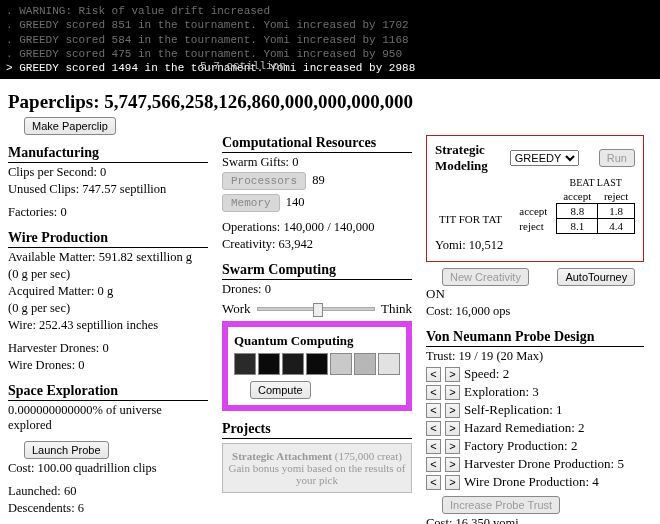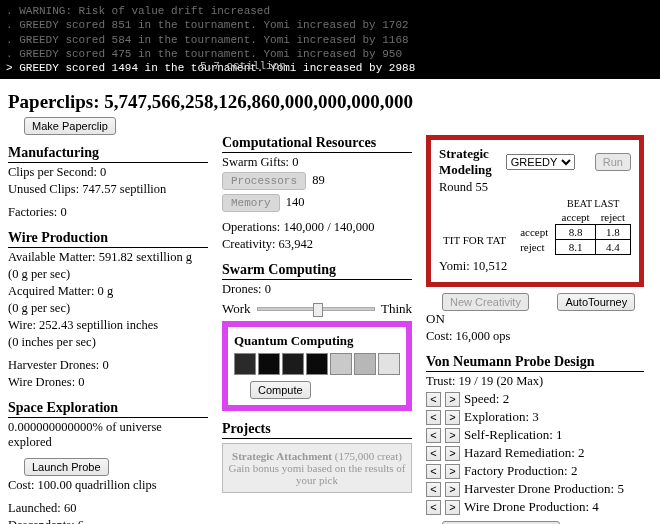--- a/index.html
+++ b/index.html
@@ -19,21 +19,21 @@
   .btn { font-family: Arial, sans-serif; font-size: 11px; background: linear-gradient(#f5f5f5,#e6e6e6); border: 1px solid #888; border-radius: 3px; padding: 2px 7px; cursor: pointer; display: inline-block; margin-left: 16px; }
   .btn.dis { color: #9a9a9a; background: #e8e8e8; }
   .memproc { display: inline-block; background: #d8d8d8; color: #888; font-family: Liberation Mono, monospace; font-size: 11px; padding: 2px 8px; border-radius: 3px; border:1px solid #bbb;}
   .slider-wrap { display:flex; align-items:center; gap:6px; margin:4px 0;}
   .slider { flex:1; height:4px; background:#ccc; position:relative; border:1px solid #aaa;}
   .thumb { position:absolute; top:-5px; left:48%; width:10px; height:14px; background:#eee; border:1px solid #888;}
   .qbox { border:6px solid #d946ef; padding:6px; margin-top:4px; background:#fff;}
   .chips { display:flex; gap:2px; margin-bottom:6px;}
   .chip { width:22px; height:22px; border:1px solid #888;}
   .proj { border:1px solid #bbb; background:#ececec; color:#999; text-align:center; padding:6px 4px; margin-top:4px; font-size:11px;}
-  .strat-box { border:5px solid #b91c1c; padding:6px 8px; }
+  .strat-box { border:1px solid #b91c1c; padding:6px 8px; }
   .strat-head { display:flex; align-items:center; gap:4px; margin-bottom:2px;}
   .strat-head b{font-size:13px;}
   select { font-family:Arial,sans-serif; font-size:11px; }
   table.pay { border-collapse:collapse; margin:2px 0; font-size:11px; width:100%;}
   table.pay th,table.pay td{border:1px solid #000; padding:1px 4px; text-align:center;}
   table.pay th{border:none; font-weight:normal;}
   table.pay td.lbl{border:none; text-align:left;}
   table.pay .hdr td{border:none;}
   .toggle{font-size:13px;}
   .vnp-line{display:flex; align-items:center; gap:4px; margin:2px 0;}
@@ -65,21 +65,20 @@
       <div class="line">Clips per Second: 0</div>
       <div class="line">Unused Clips: 747.57 septillion</div>
       <div class="line" style="margin-top:8px;">Factories: 0</div>
 
       <div class="sectitle">Wire Production</div>
       <div class="line">Available Matter: 591.82 sextillion g</div>
       <div class="line">(0 g per sec)</div>
       <div class="line">Acquired Matter: 0 g</div>
       <div class="line">(0 g per sec)</div>
       <div class="line">Wire: 252.43 septillion inches</div>
-      <div class="line">(0 inches per sec)</div>
       <div class="line" style="margin-top:8px;">Harvester Drones: 0</div>
       <div class="line">Wire Drones: 0</div>
 
       <div class="sectitle">Space Exploration</div>
       <div class="line">0.000000000000% of universe explored</div>
       <div style="margin-top:8px;"><button class="btn">Launch Probe</button></div>
       <div class="line">Cost: 100.00 quadrillion clips</div>
       <div class="line" style="margin-top:8px;">Launched: 60</div>
       <div class="line">Descendents: 6</div>
 
@@ -125,21 +124,20 @@
       </div>
     </div>
 
     <div class="col col3">
       <div class="strat-box">
         <div class="strat-head">
           <b>Strategic Modeling</b>
           <select><option>GREEDY</option></select>
           <button class="btn dis">Run</button>
         </div>
-        <div class="line">Round 55</div>
         <table class="pay">
           <tbody>
               <tr class="hdr">
                 <td></td>
                 <td></td>
                 <td colspan="2" style="text-align:center;font-size:10px;">BEAT LAST</td>
               </tr>
           <tr>
                 <td class="lbl"></td>
                 <td class="lbl"></td>

